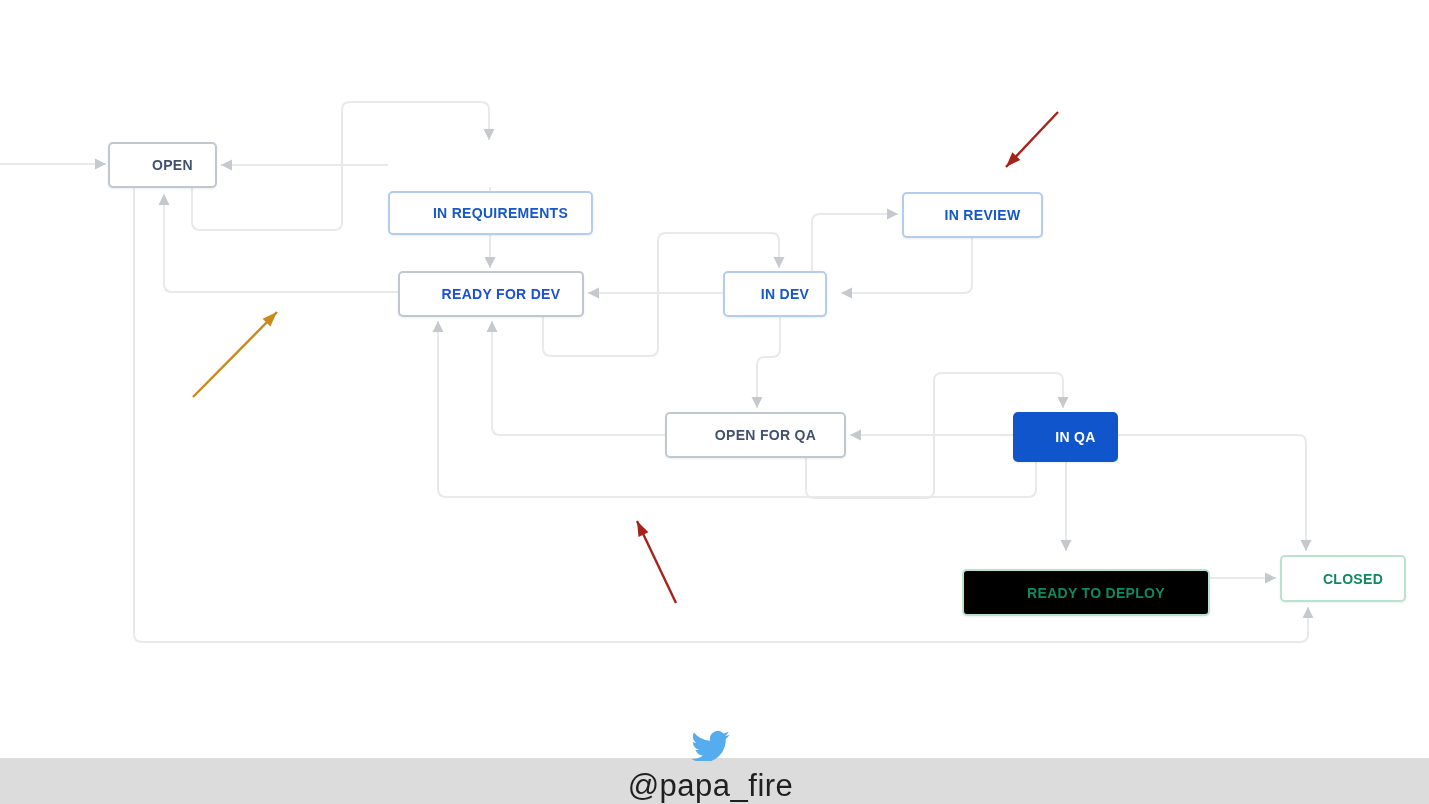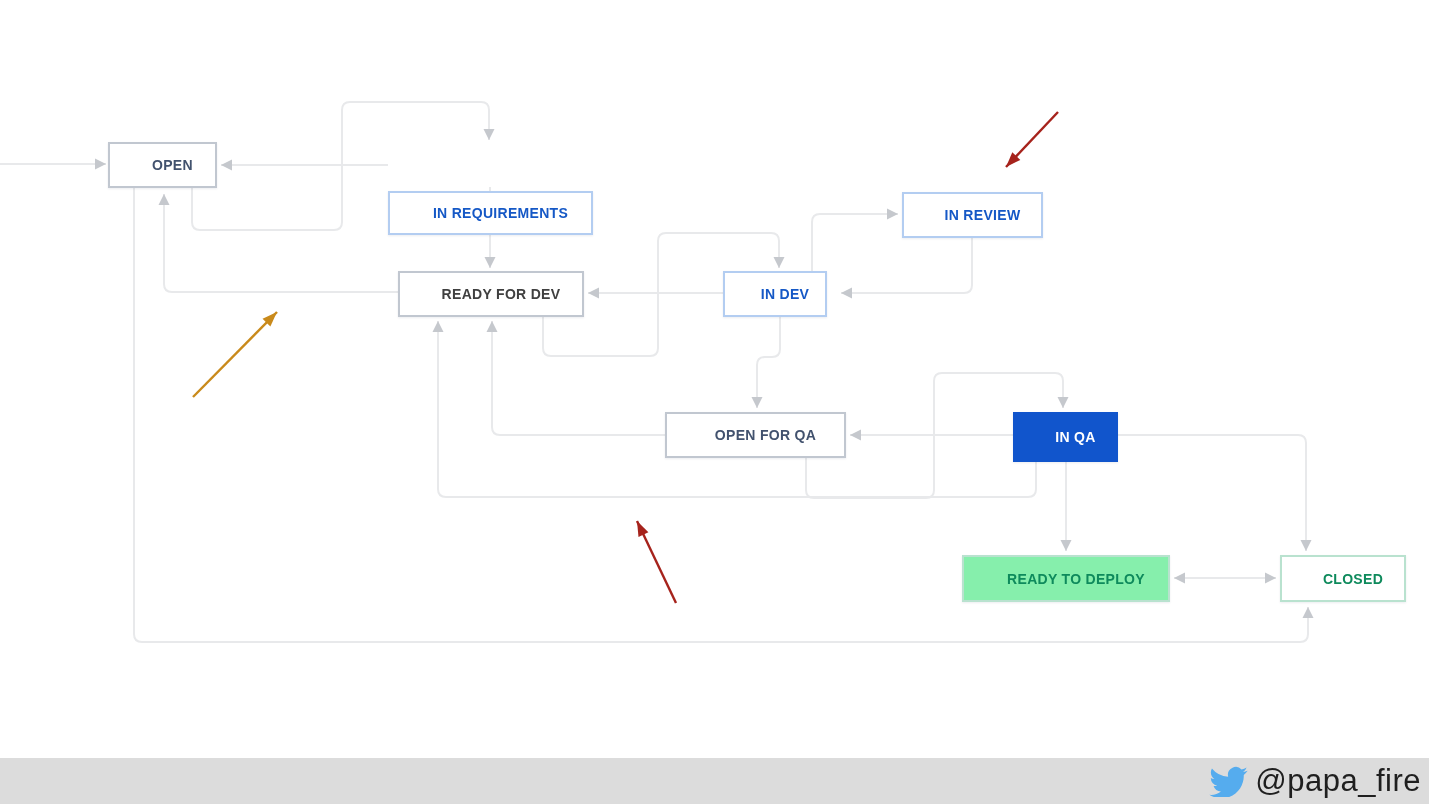--- a/index.html
+++ b/index.html
@@ -4,21 +4,21 @@
 <style>
   html,body{margin:0;padding:0;}
   body{
     width:1429px;height:804px;overflow:hidden;background:#ffffff;
     font-family:"Liberation Sans",sans-serif;position:relative;
   }
   #diagram{position:absolute;left:0;top:0;width:1429px;height:804px;}
   #wires{position:absolute;left:0;top:0;}
   .node{
     position:absolute;display:flex;align-items:center;justify-content:center;
-    border-radius:0;border:2px solid transparent;background:#fff;
+    border-radius:5px;border:2px solid transparent;background:#fff;
     font-weight:bold;font-size:14px;letter-spacing:.3px;
     box-shadow:0 1px 2px rgba(9,30,66,.08);
     box-sizing:border-box;white-space:nowrap;cursor:default;padding-left:20px;
   }
   .footer{
     position:absolute;left:0;bottom:0;width:100%;height:46px;
     display:flex;align-items:center;justify-content:flex-end;
     padding-right:8px;box-sizing:border-box;gap:7px;
   }
   .footer .handle{
@@ -78,41 +78,41 @@
   <div id="nodes">
       <div class="node" style="left: 108px; top: 142px; width: 109px; height: 46px; border-color: rgb(193, 199, 208); background: rgb(255, 255, 255); color: rgb(66, 82, 110);">
         <span>OPEN</span>
       </div>
       <div class="node" style="left: 388px; top: 151px; width: 205px; height: 44px; border-color: rgb(179, 205, 241); background: rgb(255, 255, 255); color: rgb(21, 88, 198); margin-top: 40px;">
         <span>IN REQUIREMENTS</span>
       </div>
       <div class="node" style="left: 902px; top: 192px; width: 141px; height: 46px; border-color: rgb(179, 205, 241); background: rgb(255, 255, 255); color: rgb(21, 88, 198);">
         <span>IN REVIEW</span>
       </div>
-      <div class="node" style="left: 398px; top: 271px; width: 186px; height: 46px; border-color: rgb(193, 199, 208); background: rgb(255, 255, 255); color: #404040;">
+      <div class="node" style="left: 398px; top: 271px; width: 186px; height: 46px; border-color: rgb(193, 199, 208); background: rgb(255, 255, 255); color: #1d4ed8;">
         <span>READY FOR DEV</span>
       </div>
       <div class="node" style="left: 723px; top: 271px; width: 104px; height: 46px; border-color: rgb(179, 205, 241); background: rgb(255, 255, 255); color: rgb(21, 88, 198);">
         <span>IN DEV</span>
       </div>
       <div class="node" style="left: 665px; top: 412px; width: 181px; height: 46px; border-color: rgb(193, 199, 208); background: rgb(255, 255, 255); color: rgb(66, 82, 110);">
         <span>OPEN FOR QA</span>
       </div>
       <div class="node" style="left: 1013px; top: 412px; width: 105px; height: 50px; border-color: rgb(17, 85, 204); background: rgb(17, 85, 204); color: rgb(255, 255, 255);">
         <span>IN QA</span>
       </div>
-      <div class="node" style="left: 962px; top: 555px; width: 208px; height: 47px; border-color: rgb(185, 226, 207); background: #86efac; color: rgb(14, 138, 92);">
+      <div class="node" style="left: 962px; top: 569px; width: 248px; height: 47px; border-color: rgb(185, 226, 207); background: #000000; color: rgb(14, 138, 92);">
         <span>READY TO DEPLOY</span>
       </div>
       <div class="node" style="left: 1280px; top: 555px; width: 126px; height: 47px; border-color: rgb(185, 226, 207); background: rgb(255, 255, 255); color: rgb(14, 138, 92); text-align: right;">
         <span>CLOSED</span>
       </div>
     </div>
 </div>
 
-<div class="footer" style="background: rgb(220, 220, 220);">
+<div class="footer" style="background: rgb(220, 220, 220); flex-direction: column;">
   <span class="tw">
     <svg id="tw-bird" width="39" height="32" viewBox="0 0 24 20" fill="#55ACEE">
       <path d="M23.953 3.57a10 10 0 0 1-2.825.775A4.96 4.96 0 0 0 23.29 1.62c-.95.555-2.005.959-3.127 1.184A4.92 4.92 0 0 0 11.78 7.29 13.94 13.94 0 0 1 1.64 2.16a4.82 4.82 0 0 0-.666 2.475c0 1.71.87 3.213 2.188 4.096a4.9 4.9 0 0 1-2.228-.616v.06a4.923 4.923 0 0 0 3.946 4.827 4.996 4.996 0 0 1-2.212.085 4.936 4.936 0 0 0 4.604 3.417A9.867 9.867 0 0 1 0 18.61a13.995 13.995 0 0 0 7.557 2.209c9.053 0 13.998-7.496 13.998-13.985 0-.21 0-.42-.015-.63a9.935 9.935 0 0 0 2.413-2.534z"></path>
     </svg>
   </span>
   <span class="handle">@papa_fire</span>
 </div>
 
 </body></html>

